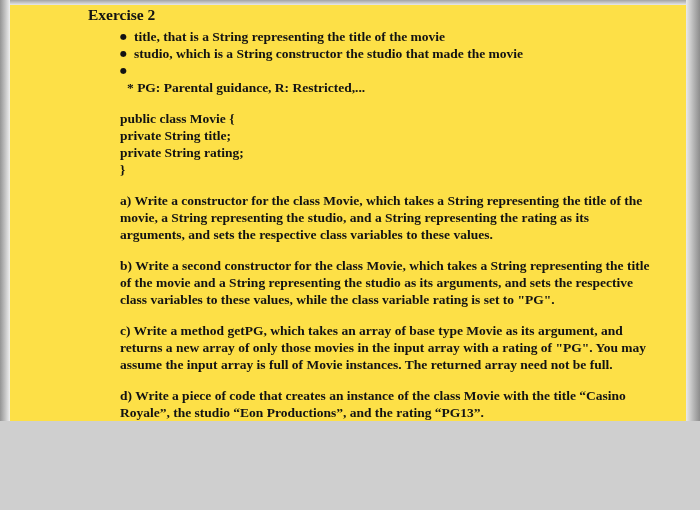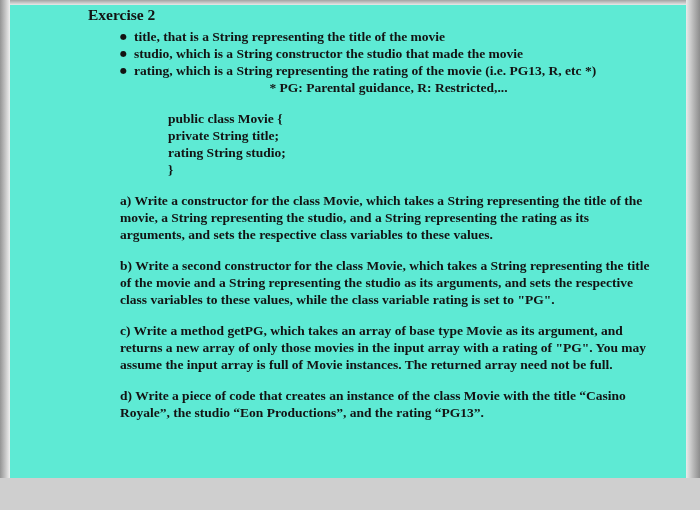--- a/index.html
+++ b/index.html
@@ -9,22 +9,22 @@
   body {
     width: 700px;
     height: 510px;
     background: #cfcfcf;
     font-family: "Liberation Serif", "DejaVu Serif", serif;
     overflow: hidden;
   }
   .page {
     position: relative;
     width: 700px;
-    height: 478px;
-    background: #5eead4;
+    height: 421px;
+    background: #fde047;
     overflow: hidden;
   }
   .edge-top {
     position: absolute;
     left: 0; top: 0;
     width: 100%; height: 5px;
     background: linear-gradient(to bottom, #a2a2a2, #e8e8e8);
   }
   .edge-left {
     position: absolute;
@@ -61,22 +61,22 @@
   p { margin: 0; }
   .para { margin-bottom: 14px; }
   .bullet-row { display: flex; }
   .bullet-mark {
     flex: 0 0 14px;
     width: 14px;
     font-size: 8px;
     line-height: 17px;
     font-family: "DejaVu Sans", sans-serif;
   }
-  .note { padding-left: 7px; text-align: center; }
-  .code-block div { white-space: pre; margin-left: 48px; }
+  .note { padding-left: 7px; }
+  .code-block div { white-space: pre; }
   .italic { font-style: italic; }
 </style>
 </head>
 <body>
 
 <div class="page">
   <div class="edge-top"></div>
   <div class="edge-left"></div>
   <div class="edge-right"></div>
 
@@ -89,30 +89,29 @@
         <div class="bullet-row">
           <span class="bullet-mark">●</span>
           <span>title, that is a String representing the title of the movie</span>
         </div>
         <div class="bullet-row">
           <span class="bullet-mark">●</span>
           <span>studio, which is a String constructor the studio that made the movie</span>
         </div>
         <div class="bullet-row">
           <span class="bullet-mark">●</span>
-          <span>rating, which is a String representing the rating of the movie (i.e. PG13, R, etc *)</span>
         </div>
       </div>
 
       <p class="note para">* PG: Parental guidance, R: Restricted,...</p>
 
       <div class="code-block para">
         <div>public class Movie {</div>
         <div>private String title;</div>
-        <div>rating String studio;</div>
+        <div>private String rating;</div>
         <div>}</div>
       </div>
 
       <p class="para">a) Write a constructor for the class Movie, which takes a String representing the title of the movie, a String representing the studio, and a String representing the rating as its arguments, and sets the respective class variables to these values.</p>
       <p class="para">b) Write a second constructor for the class Movie, which takes a String representing the title of the movie and a String representing the studio as its arguments, and sets the respective class variables to these values, while the class variable rating is set to "PG".</p>
       <p class="para">c) Write a method getPG, which takes an array of base type Movie as its argument, and returns a new array of only those movies in the input array with a rating of "PG". You may assume the input array is full of Movie instances. The returned array need not be full.</p>
       <p class="para">d) Write a piece of code that creates an instance of the class Movie with the title “Casino Royale”, the studio “Eon Productions”, and the rating “PG13”.</p>
     </div>
   </div>
 </div>

